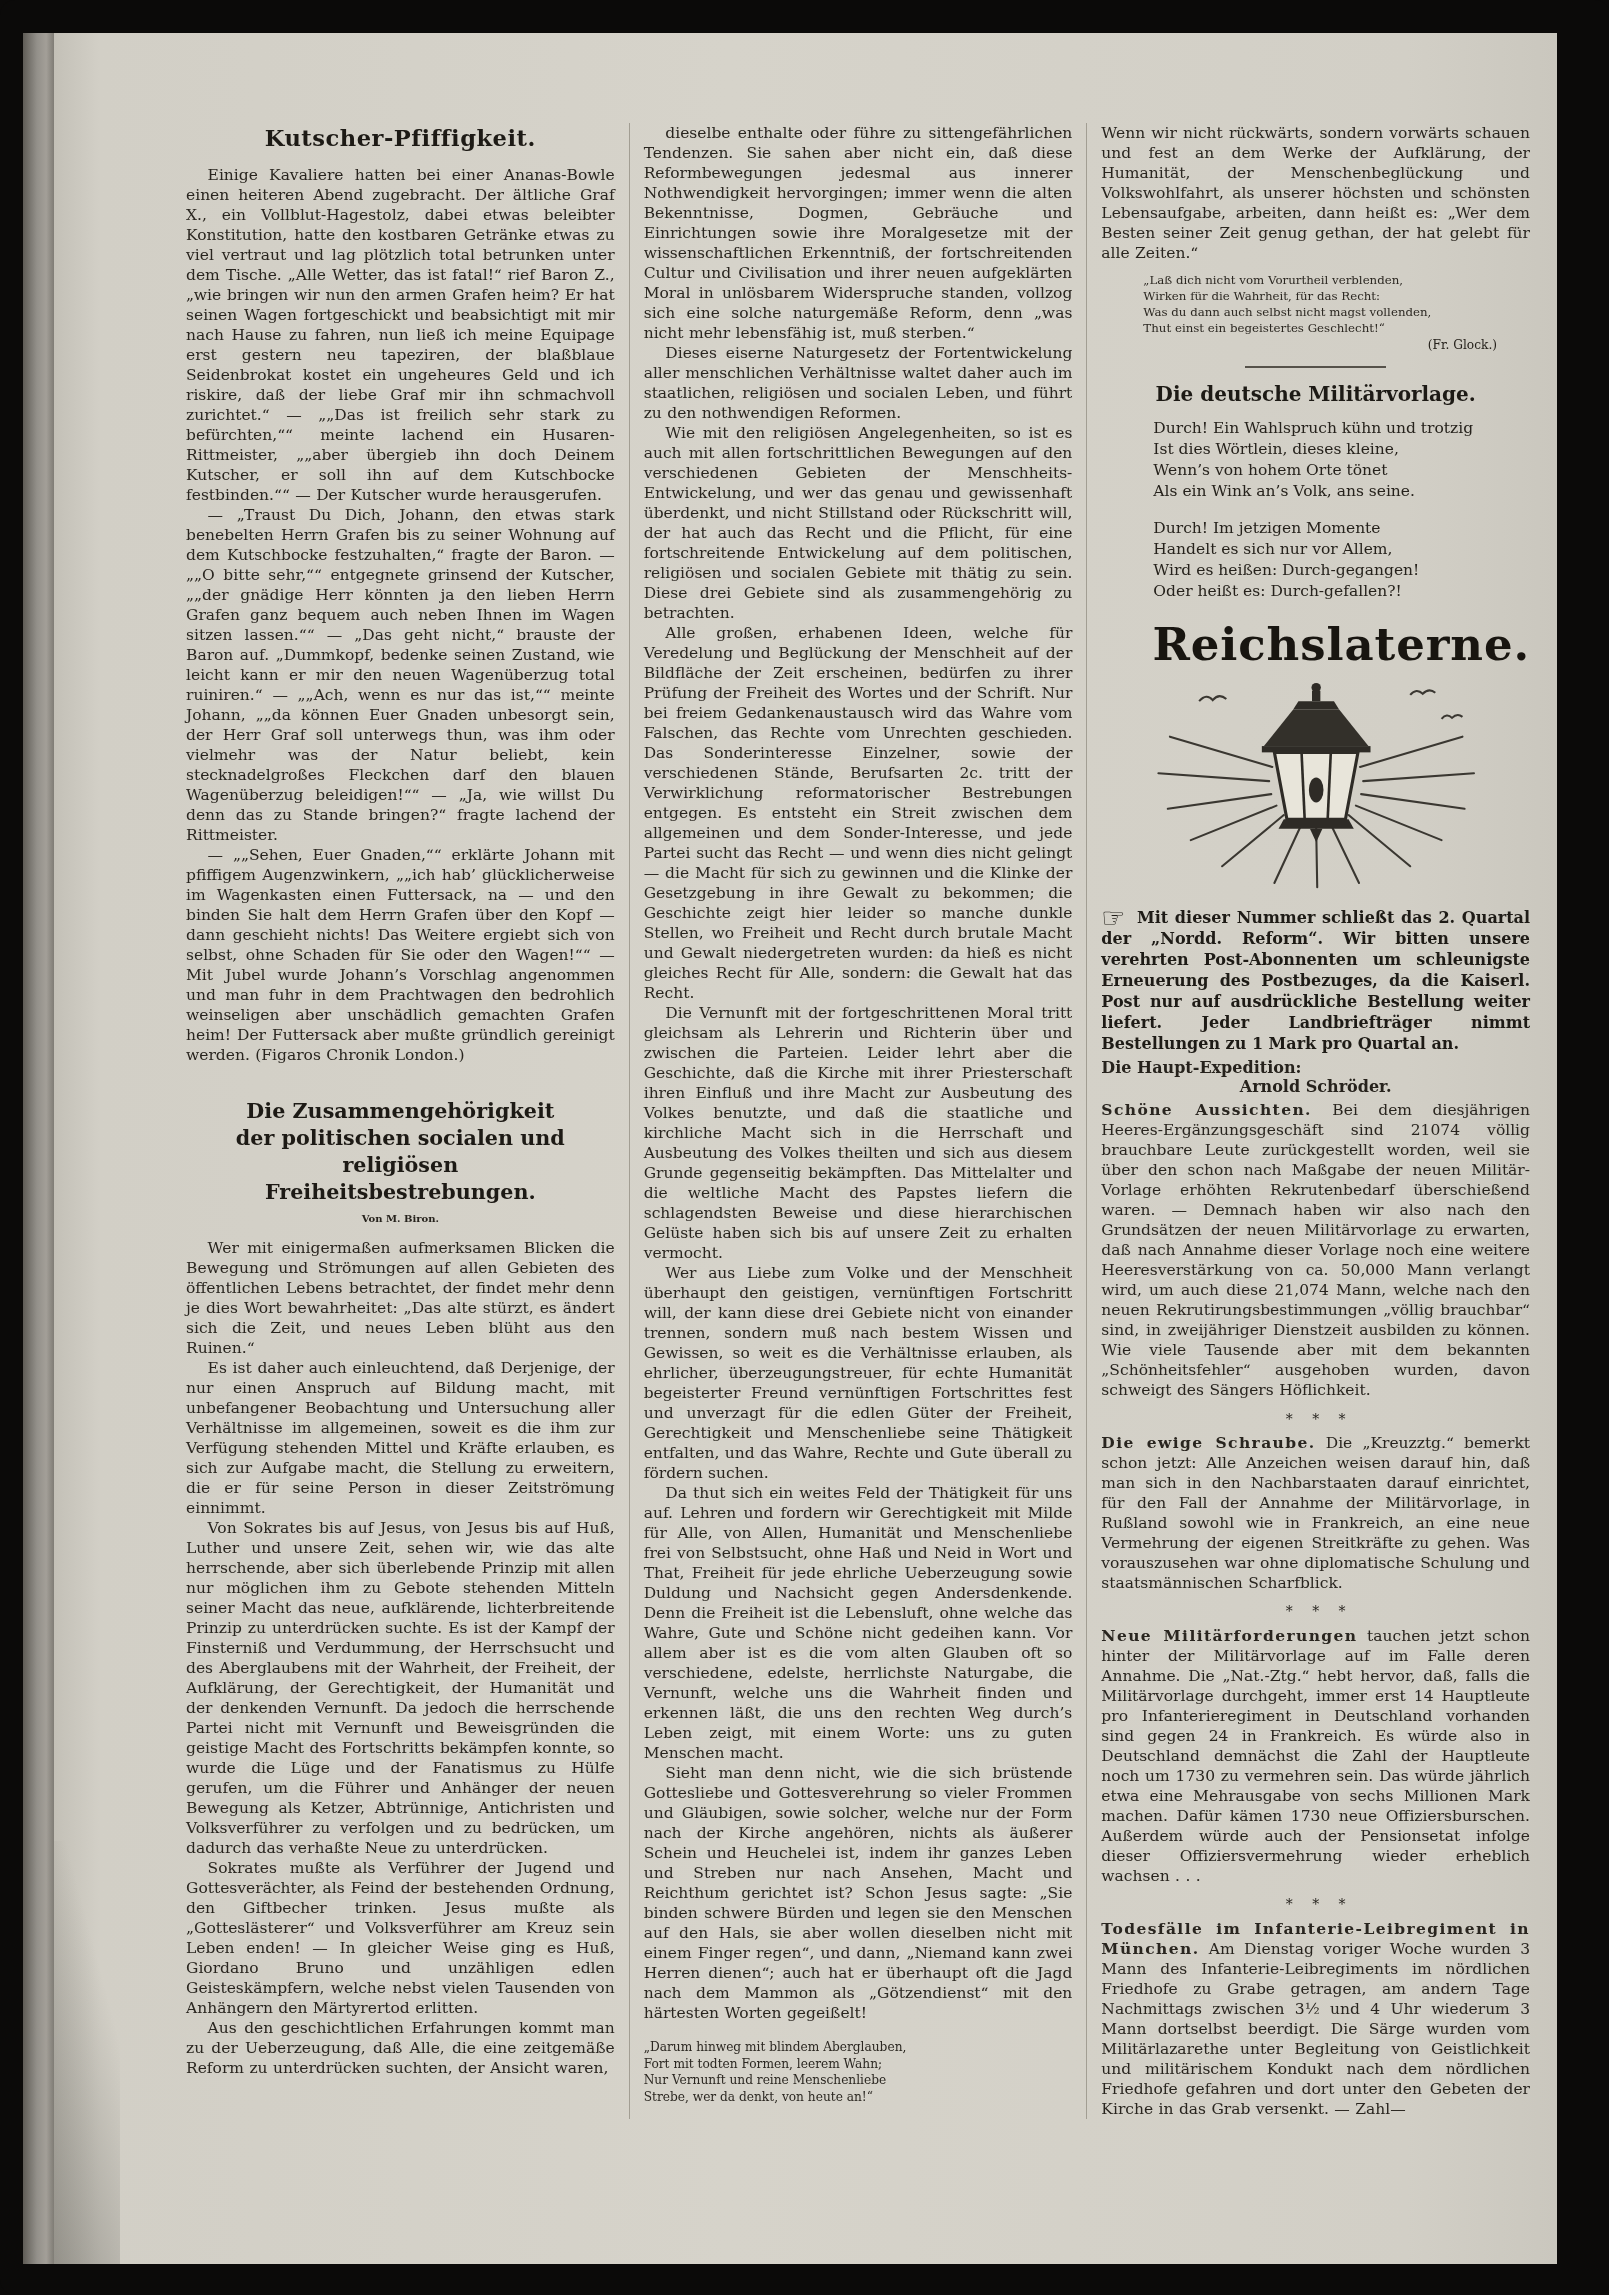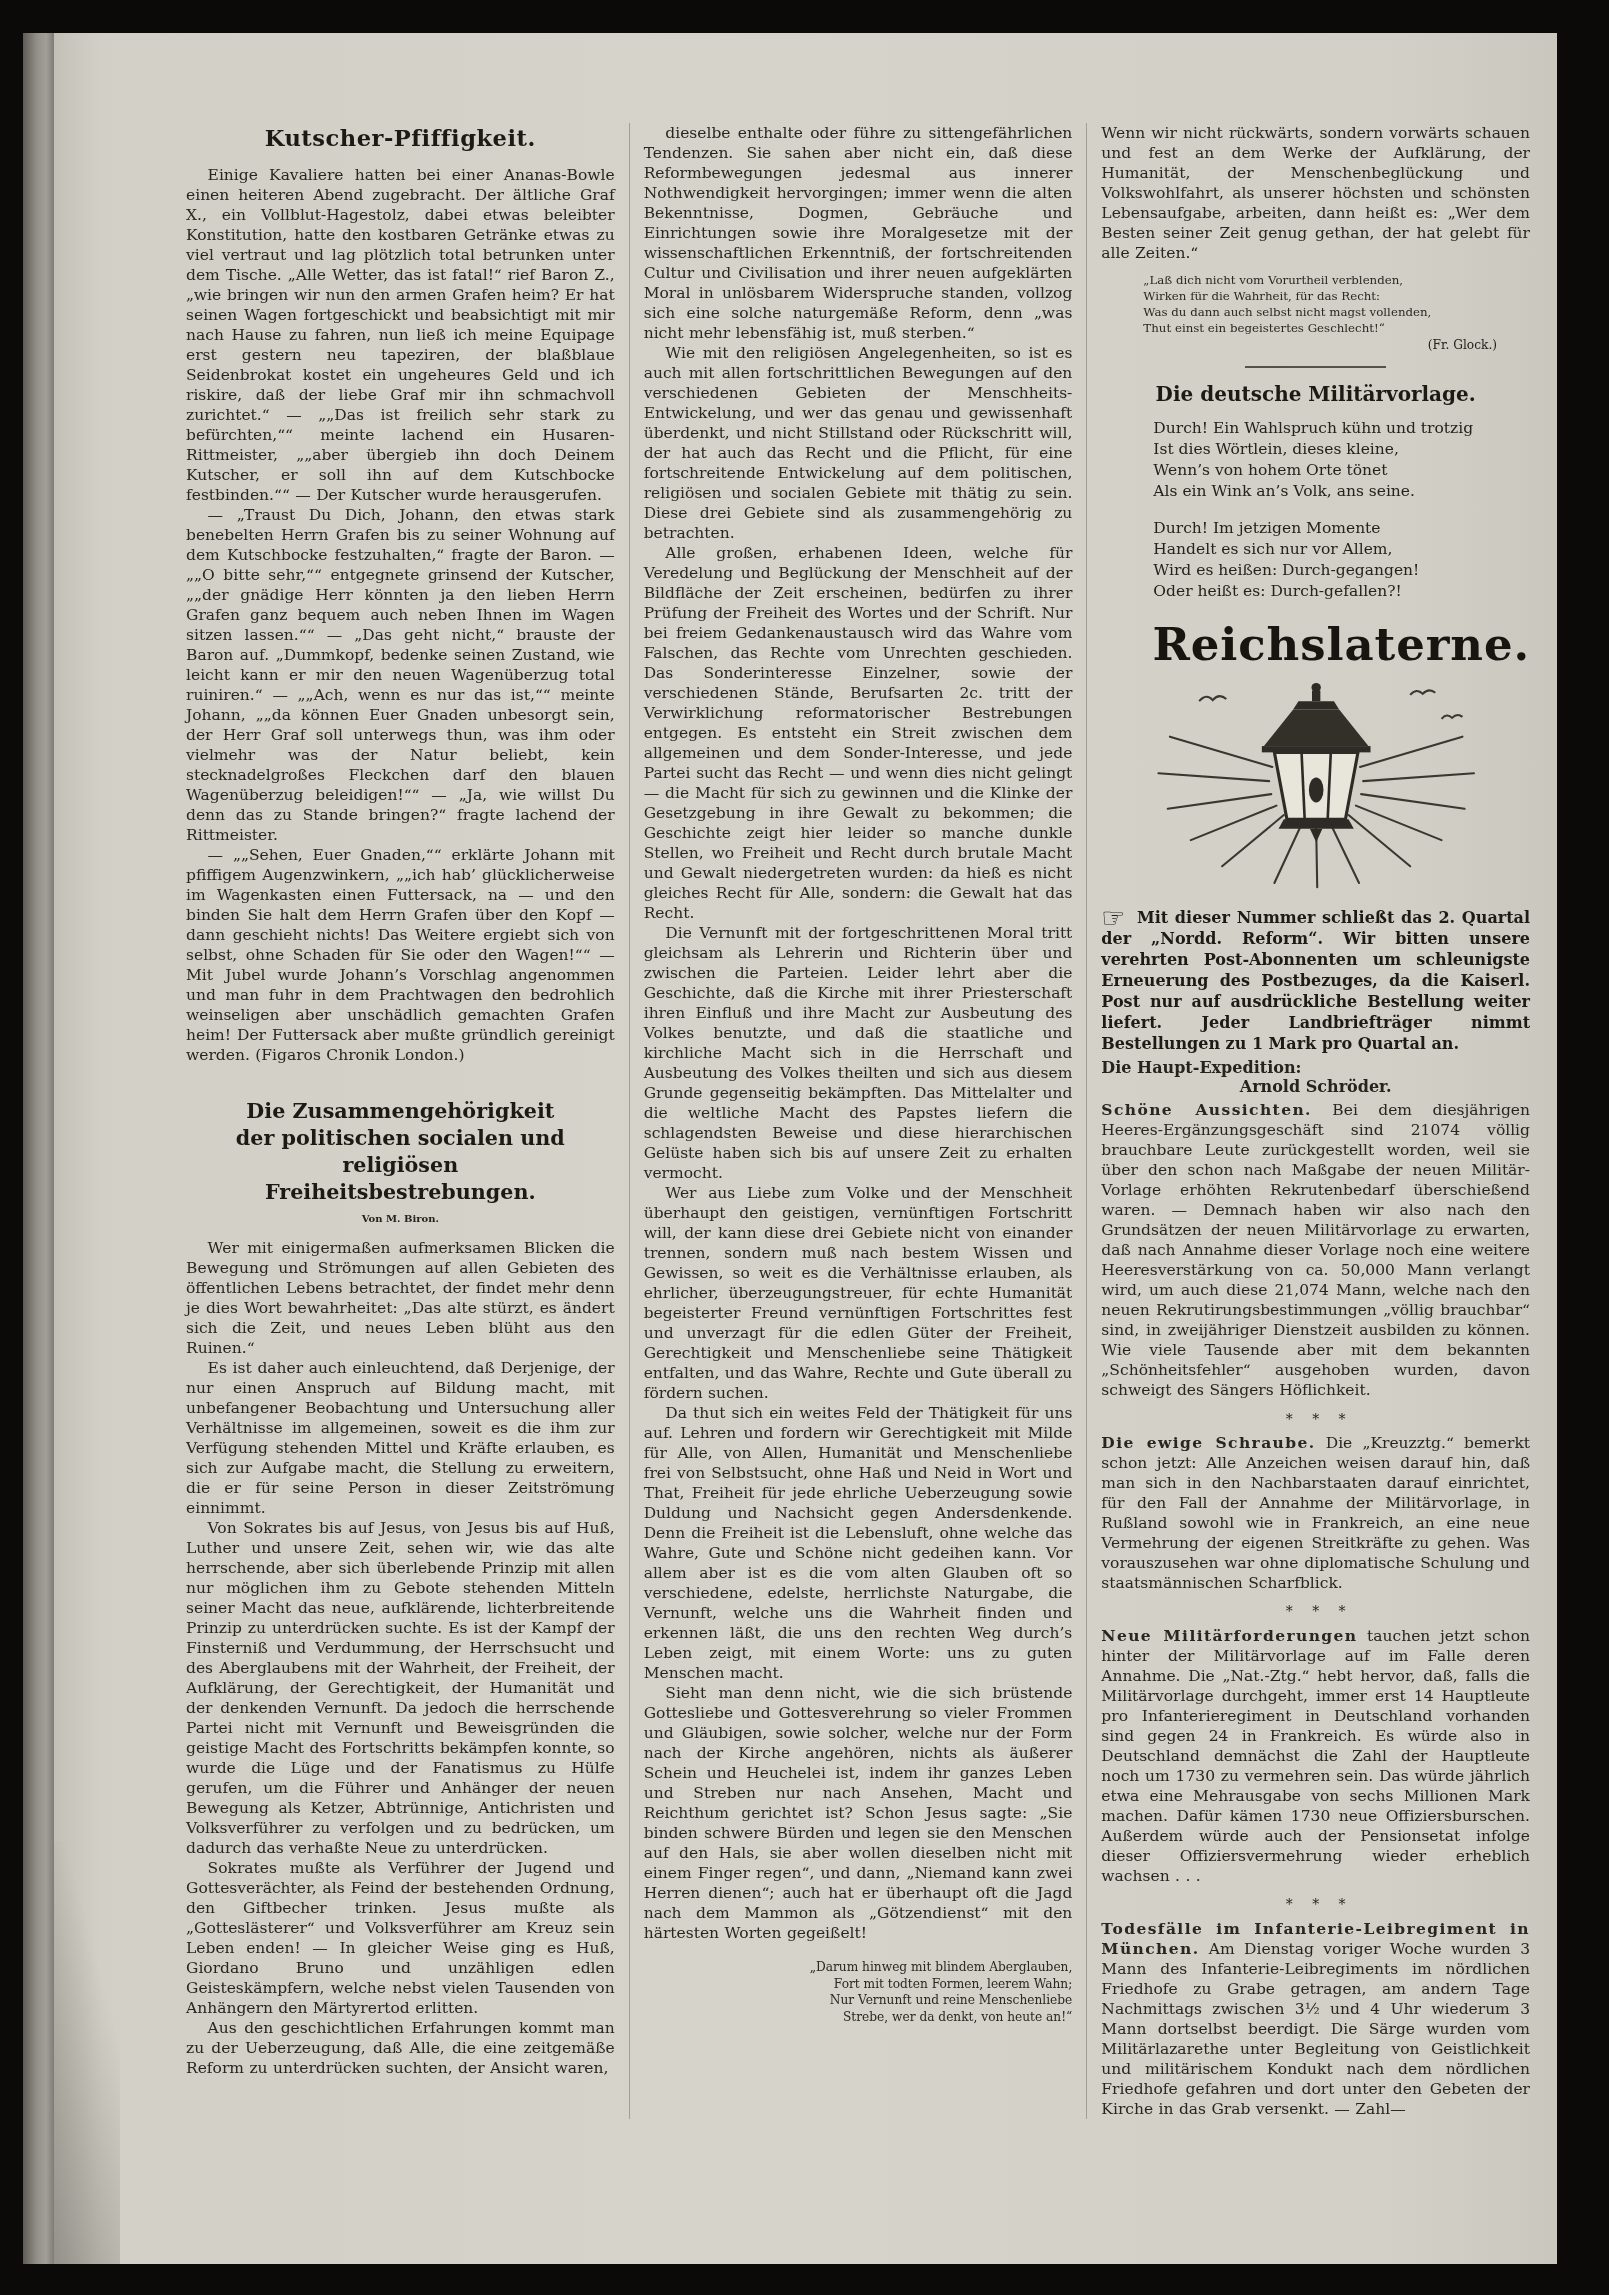--- a/index.html
+++ b/index.html
@@ -37,21 +37,21 @@
   .no-indent { text-indent:0; }
 
   .article-title {
     font-size:22.6px; font-weight:bold; text-align:center;
     margin:1.9px 0 14px; color:#1d1a15; letter-spacing:0.5px;
   }
   .title-lines { text-align:center; margin:33px 0 2.8px; }
   .title-lines div { font-size:20.7px; font-weight:bold; line-height:27px; color:#1d1a15; }
   .byline { text-align:center; font-weight:bold; font-size:10px; margin:7.5px 0 14px; }
 
-  .verse-center { text-align:right; font-size:12.2px; line-height:16.5px; margin:16px 0 0; color:#2b2721; }
+  .verse-center { text-align:left; font-size:12.2px; line-height:16.5px; margin:16px 0 0; color:#2b2721; }
   .quote-block { font-size:11.8px; line-height:16px; margin:9.4px 0 1.9px 42px; color:#2b2721; }
   .attribution { text-align:right; font-size:12.2px; padding-right:33px; margin:1.9px 0 4.7px; }
 
   .rule-sep { width:141px; height:1.4px; background:#56524a; margin:14px auto; }
 
   .section-title {
     font-size:20px; font-weight:bold; text-align:center;
     margin:6.6px 0 12.2px; color:#1d1a15;
   }
   .stanza { margin:0 0 16px 52px; font-size:15.5px; line-height:21px; }
@@ -108,20 +108,21 @@
             <p class="para">Es ist daher auch einleuchtend, daß Derjenige, der nur einen Anspruch auf Bildung macht, mit unbefangener Beobachtung und Untersuchung aller Verhältnisse im allgemeinen, soweit es die ihm zur Verfügung stehenden Mittel und Kräfte erlauben, es sich zur Aufgabe macht, die Stellung zu erweitern, die er für seine Person in dieser Zeitströmung einnimmt.</p>
             <p class="para">Von Sokrates bis auf Jesus, von Jesus bis auf Huß, Luther und unsere Zeit, sehen wir, wie das alte herrschende, aber sich überlebende Prinzip mit allen nur möglichen ihm zu Gebote stehenden Mitteln seiner Macht das neue, aufklärende, lichterbreitende Prinzip zu unterdrücken suchte. Es ist der Kampf der Finsterniß und Verdummung, der Herrschsucht und des Aberglaubens mit der Wahrheit, der Freiheit, der Aufklärung, der Gerechtigkeit, der Humanität und der denkenden Vernunft. Da jedoch die herrschende Partei nicht mit Vernunft und Beweisgründen die geistige Macht des Fortschritts bekämpfen konnte, so wurde die Lüge und der Fanatismus zu Hülfe gerufen, um die Führer und Anhänger der neuen Bewegung als Ketzer, Abtrünnige, Antichristen und Volksverführer zu verfolgen und zu bedrücken, um dadurch das verhaßte Neue zu unterdrücken.</p>
             <p class="para">Sokrates mußte als Verführer der Jugend und Gottesverächter, als Feind der bestehenden Ordnung, den Giftbecher trinken. Jesus mußte als „Gotteslästerer“ und Volksverführer am Kreuz sein Leben enden! — In gleicher Weise ging es Huß, Giordano Bruno und unzähligen edlen Geisteskämpfern, welche nebst vielen Tausenden von Anhängern den Märtyrertod erlitten.</p>
             <p class="para">Aus den geschichtlichen Erfahrungen kommt man zu der Ueberzeugung, daß Alle, die eine zeitgemäße Reform zu unterdrücken suchten, der Ansicht waren,</p>
           </div>
       </section>
 
       <section class="col">
         <div>
             <p class="para continued">dieselbe enthalte oder führe zu sittengefährlichen Tendenzen. Sie sahen aber nicht ein, daß diese Reformbewegungen jedesmal aus innerer Nothwendigkeit hervorgingen; immer wenn die alten Bekenntnisse, Dogmen, Gebräuche und Einrichtungen sowie ihre Moralgesetze mit der wissenschaftlichen Erkenntniß, der fortschreitenden Cultur und Civilisation und ihrer neuen aufgeklärten Moral in unlösbarem Widerspruche standen, vollzog sich eine solche naturgemäße Reform, denn „was nicht mehr lebensfähig ist, muß sterben.“</p>
+            <p class="para continued">Dieses eiserne Naturgesetz der Fortentwickelung aller menschlichen Verhältnisse waltet daher auch im staatlichen, religiösen und socialen Leben, und führt zu den nothwendigen Reformen.</p>
             <p class="para continued">Wie mit den religiösen Angelegenheiten, so ist es auch mit allen fortschrittlichen Bewegungen auf den verschiedenen Gebieten der Menschheits-Entwickelung, und wer das genau und gewissenhaft überdenkt, und nicht Stillstand oder Rückschritt will, der hat auch das Recht und die Pflicht, für eine fortschreitende Entwickelung auf dem politischen, religiösen und socialen Gebiete mit thätig zu sein. Diese drei Gebiete sind als zusammengehörig zu betrachten.</p>
             <p class="para continued">Alle großen, erhabenen Ideen, welche für Veredelung und Beglückung der Menschheit auf der Bildfläche der Zeit erscheinen, bedürfen zu ihrer Prüfung der Freiheit des Wortes und der Schrift. Nur bei freiem Gedankenaustausch wird das Wahre vom Falschen, das Rechte vom Unrechten geschieden. Das Sonderinteresse Einzelner, sowie der verschiedenen Stände, Berufsarten 2c. tritt der Verwirklichung reformatorischer Bestrebungen entgegen. Es entsteht ein Streit zwischen dem allgemeinen und dem Sonder-Interesse, und jede Partei sucht das Recht — und wenn dies nicht gelingt — die Macht für sich zu gewinnen und die Klinke der Gesetzgebung in ihre Gewalt zu bekommen; die Geschichte zeigt hier leider so manche dunkle Stellen, wo Freiheit und Recht durch brutale Macht und Gewalt niedergetreten wurden: da hieß es nicht gleiches Recht für Alle, sondern: die Gewalt hat das Recht.</p>
             <p class="para continued">Die Vernunft mit der fortgeschrittenen Moral tritt gleichsam als Lehrerin und Richterin über und zwischen die Parteien. Leider lehrt aber die Geschichte, daß die Kirche mit ihrer Priesterschaft ihren Einfluß und ihre Macht zur Ausbeutung des Volkes benutzte, und daß die staatliche und kirchliche Macht sich in die Herrschaft und Ausbeutung des Volkes theilten und sich aus diesem Grunde gegenseitig bekämpften. Das Mittelalter und die weltliche Macht des Papstes liefern die schlagendsten Beweise und diese hierarchischen Gelüste haben sich bis auf unsere Zeit zu erhalten vermocht.</p>
             <p class="para continued">Wer aus Liebe zum Volke und der Menschheit überhaupt den geistigen, vernünftigen Fortschritt will, der kann diese drei Gebiete nicht von einander trennen, sondern muß nach bestem Wissen und Gewissen, so weit es die Verhältnisse erlauben, als ehrlicher, überzeugungstreuer, für echte Humanität begeisterter Freund vernünftigen Fortschrittes fest und unverzagt für die edlen Güter der Freiheit, Gerechtigkeit und Menschenliebe seine Thätigkeit entfalten, und das Wahre, Rechte und Gute überall zu fördern suchen.</p>
             <p class="para continued">Da thut sich ein weites Feld der Thätigkeit für uns auf. Lehren und fordern wir Gerechtigkeit mit Milde für Alle, von Allen, Humanität und Menschenliebe frei von Selbstsucht, ohne Haß und Neid in Wort und That, Freiheit für jede ehrliche Ueberzeugung sowie Duldung und Nachsicht gegen Andersdenkende. Denn die Freiheit ist die Lebensluft, ohne welche das Wahre, Gute und Schöne nicht gedeihen kann. Vor allem aber ist es die vom alten Glauben oft so verschiedene, edelste, herrlichste Naturgabe, die Vernunft, welche uns die Wahrheit finden und erkennen läßt, die uns den rechten Weg durch’s Leben zeigt, mit einem Worte: uns zu guten Menschen macht.</p>
             <p class="para continued">Sieht man denn nicht, wie die sich brüstende Gottesliebe und Gottesverehrung so vieler Frommen und Gläubigen, sowie solcher, welche nur der Form nach der Kirche angehören, nichts als äußerer Schein und Heuchelei ist, indem ihr ganzes Leben und Streben nur nach Ansehen, Macht und Reichthum gerichtet ist? Schon Jesus sagte: „Sie binden schwere Bürden und legen sie den Menschen auf den Hals, sie aber wollen dieselben nicht mit einem Finger regen“, und dann, „Niemand kann zwei Herren dienen“; auch hat er überhaupt oft die Jagd nach dem Mammon als „Götzendienst“ mit den härtesten Worten gegeißelt!</p>
           </div>
         <div class="verse-center">
             <div>„Darum hinweg mit blindem Aberglauben,</div>
             <div>Fort mit todten Formen, leerem Wahn;</div>

